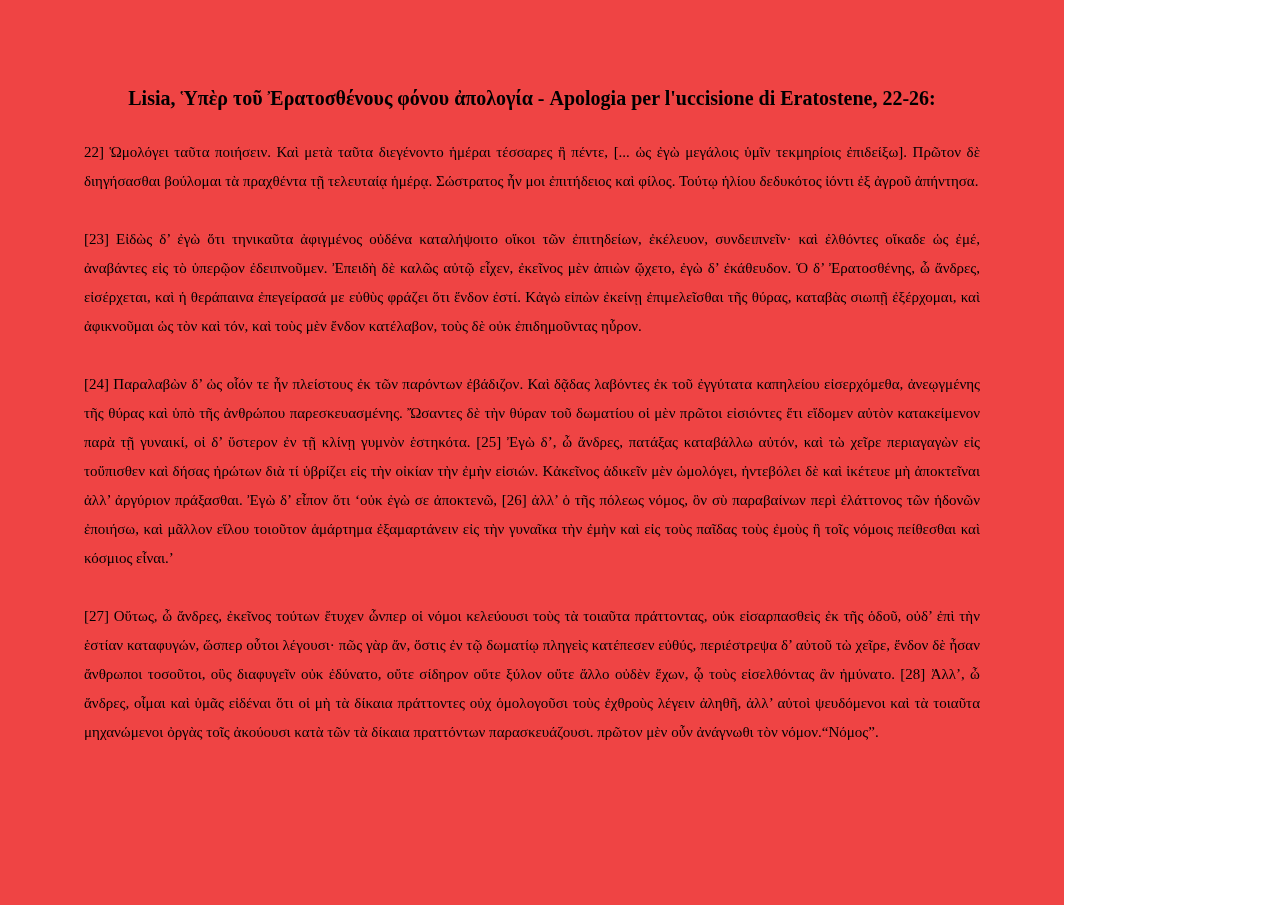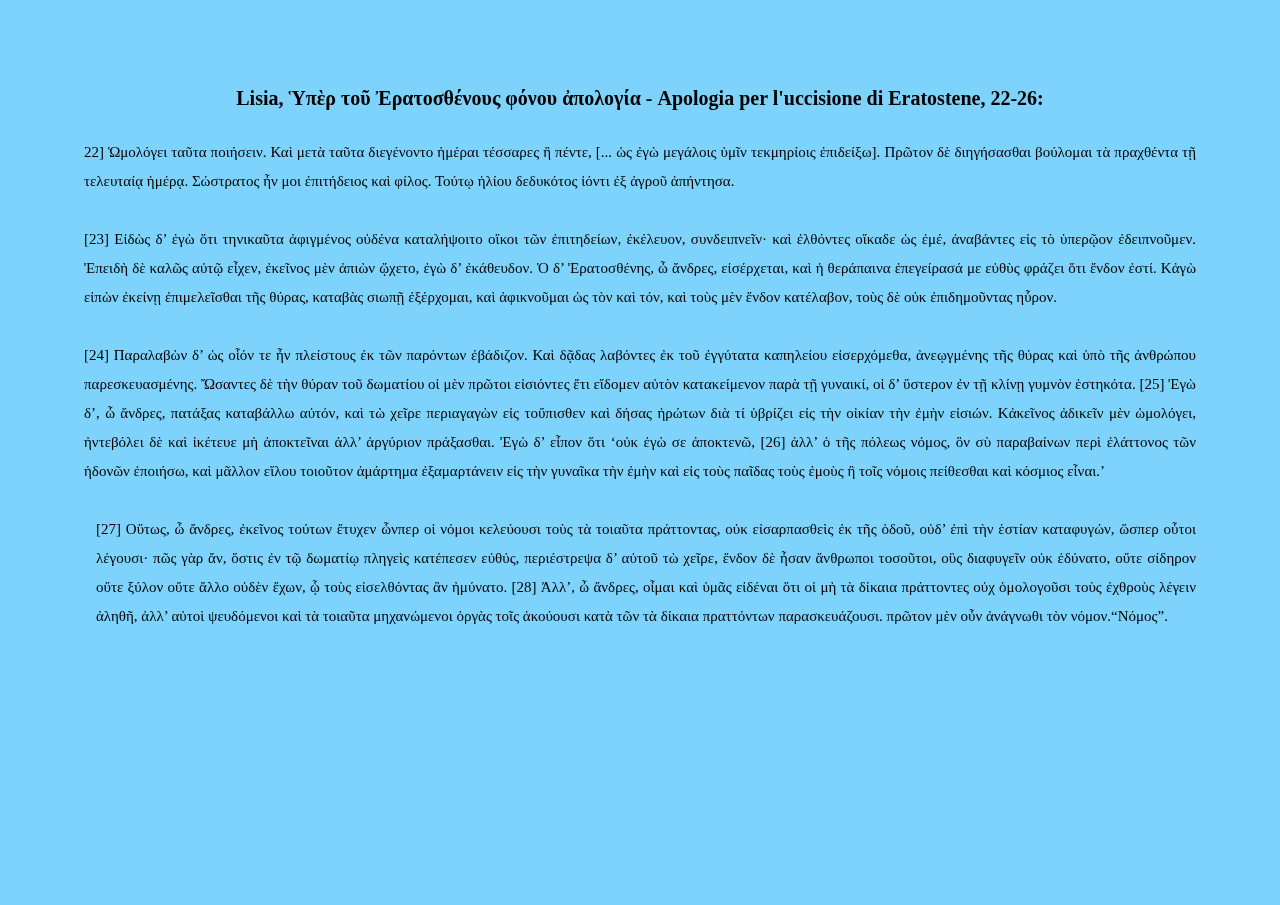--- a/index.html
+++ b/index.html
@@ -9,41 +9,40 @@
     padding: 0;
     background: #ffffff;
   }
   body {
     width: 1280px;
     min-height: 905px;
     color: #000000;
     font-family: "Liberation Serif", "DejaVu Serif", serif;
   }
   .page {
-    width: 1280px;
+    width: 1064px;
     min-height: 905px;
     padding: 86px 84px 24px 84px;
-    background: #7dd3fc;
+    background: #ef4444;
   }
   .doc-title {
     font-size: 20px;
     font-weight: bold;
     text-align: center;
     line-height: 1.25;
     margin: 0 0 27px 0;
   }
   .para {
     font-size: 15px;
     line-height: 29px;
     text-align: justify;
     margin: 0 0 29px 0;
   }
   .para:last-child {
     margin-bottom: 0;
-    margin-left: 12px;
   }
 </style>
 </head>
 <body>
 
 <div class="page">
   <h1 class="doc-title">Lisia, Ὑπὲρ τοῦ Ἐρατοσθένους φόνου ἀπολογία - Apologia per l'uccisione di Eratostene, 22-26:</h1>
 
   <p class="para">22] Ὡμολόγει ταῦτα ποιήσειν. Καὶ μετὰ ταῦτα διεγένοντο ἡμέραι τέσσαρες ἢ πέντε, [... ὡς ἐγὼ μεγάλοις ὑμῖν τεκμηρίοις ἐπιδείξω]. Πρῶτον δὲ διηγήσασθαι βούλομαι τὰ πραχθέντα τῇ τελευταίᾳ ἡμέρᾳ. Σώστρατος ἦν μοι ἐπιτήδειος καὶ φίλος. Τούτῳ ἡλίου δεδυκότος ἰόντι ἐξ ἀγροῦ ἀπήντησα.</p>
 

